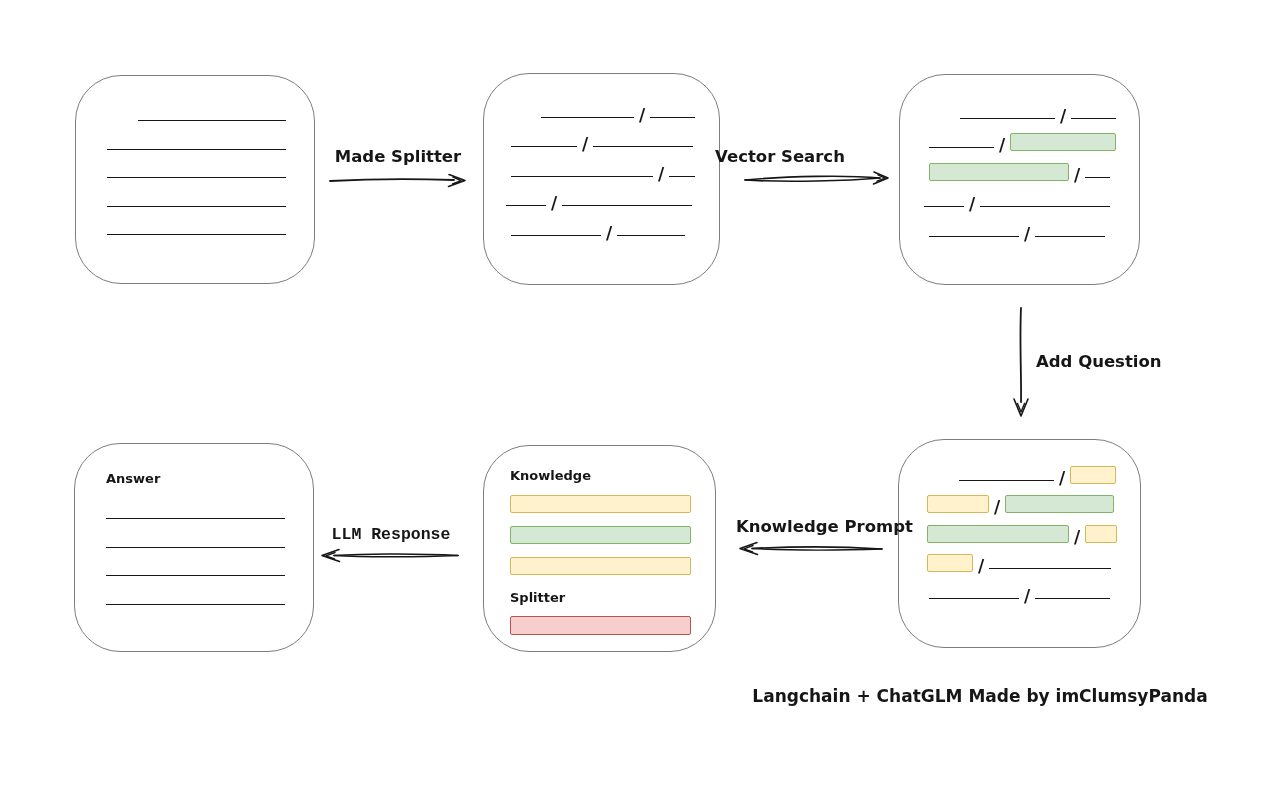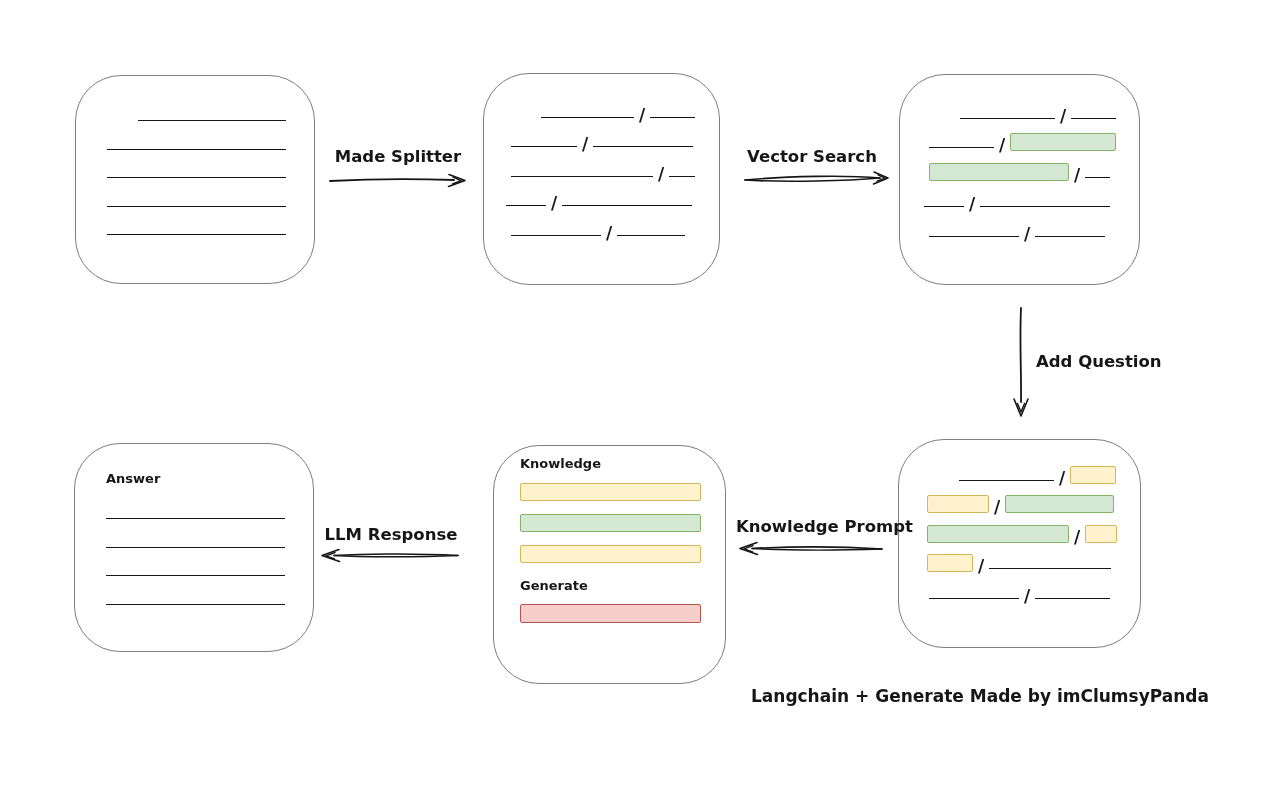--- a/index.html
+++ b/index.html
@@ -11,21 +11,21 @@
   .panel{
     position:absolute;background:#fff;
     border:1.6px solid var(--box-border,#7d7d7d);
     border-radius:46px;box-sizing:border-box;
   }
   
   .panel-doc{left:75px;top:75px;width:240px;height:209px;}
   .panel-chunks{left:483px;top:73px;width:237px;height:212px;}
   .panel-vector{left:899px;top:74px;width:241px;height:211px;}
   .panel-context{left:898px;top:439px;width:243px;height:209px;}
-  .panel-prompt{left:493px;top:445px;width:233px;height:239px;padding:8px 24px 0 26px;}
+  .panel-prompt{left:483px;top:445px;width:233px;height:207px;padding:20px 24px 0 26px;}
   .panel-answer{left:74px;top:443px;width:240px;height:209px;padding-top:25px;}
 
   
   .rules-doc{padding-top:44px;}
   .rule{height:0;border-bottom:1.9px solid var(--ink,#161616);margin-bottom:27.6px;}
   .panel-answer .rules{margin-top:29px;}
 
   
   .rows{padding-top:17px;}
   .panel-context .rows{padding-top:14px;}
@@ -47,24 +47,24 @@
   .bars-question{margin-top:8px;}
   .bars-question .bar{height:17px;}
   .answer-label{margin-left:31px;}
 
   
   .arrow-label{
     position:absolute;font-size:16.5px;font-weight:600;line-height:19px;
     text-align:center;white-space:nowrap;
   }
   .lbl-text-splitter{left:330px;top:147px;width:136px;}
-  .lbl-vector-search{left:744px;top:147px;width:136px;}
+  .lbl-vector-search{left:712px;top:147px;width:136px;}
   .lbl-add-context{left:1036px;top:352px;width:130px;text-align:left;}
   .lbl-generate-prompt{left:736px;top:517px;width:150px;}
-  .lbl-llm-response{left:322px;top:525px;width:138px;}
+  .lbl-llm-response{left:322px;top:525px;width:138px;font-family:Liberation Mono, monospace;}
   .arrow-svg{position:absolute;overflow:visible;}
   .svg-text-splitter{left:328px;top:171px;}
   .svg-vector-search{left:742px;top:168px;}
   .svg-add-context{left:1008px;top:306px;}
   .svg-generate-prompt{left:736px;top:539px;}
   .svg-llm-response{left:318px;top:546px;}
   .arrow-svg path{stroke:var(--ink,#161616);fill:none;stroke-linecap:round;stroke-linejoin:round;}
 
   .footer-credit{
     position:absolute;left:740px;top:686px;width:480px;text-align:center;
@@ -204,21 +204,21 @@
   <path d="M17 6.5 L8 9.8 L16.5 13" stroke-width="1.4"></path>
 </svg>
 
 <div class="panel panel-prompt">
   <div class="panel-label">Knowledge</div>
   <div class="bars">
       <div class="bar bar-yellow"></div>
       <div class="bar bar-green"></div>
       <div class="bar bar-yellow"></div>
     </div>
-  <div class="panel-label question-label">Generate</div>
+  <div class="panel-label question-label">Splitter</div>
   <div class="bars bars-question">
       <div class="bar bar-red"></div>
     </div>
 </div>
 
 <div class="arrow-label lbl-llm-response">LLM Response</div>
 <svg class="arrow-svg svg-llm-response" width="144" height="20">
   <path d="M140 9.5 C 95 7, 42 8, 16 9.5" stroke-width="1.7"></path>
   <path d="M140 9.5 C 95 11.5, 42 11, 16 9.5" stroke-width="1.4"></path>
   <path d="M21 3.5 L4 9.5 L21.5 15.5" stroke-width="1.6"></path>
@@ -228,13 +228,13 @@
 <div class="panel panel-answer">
   <div class="panel-label answer-label">Answer</div>
   <div class="rules">
       <div class="rule" style="margin-left: 31px; width: 179px;"></div>
       <div class="rule" style="margin-left: 31px; width: 179px;"></div>
       <div class="rule" style="margin-left: 31px; width: 179px;"></div>
       <div class="rule" style="margin-left: 31px; width: 179px;"></div>
     </div>
 </div>
 
-<div class="footer-credit">Langchain + Generate Made by imClumsyPanda</div>
+<div class="footer-credit">Langchain + ChatGLM Made by imClumsyPanda</div>
 
 </body></html>

